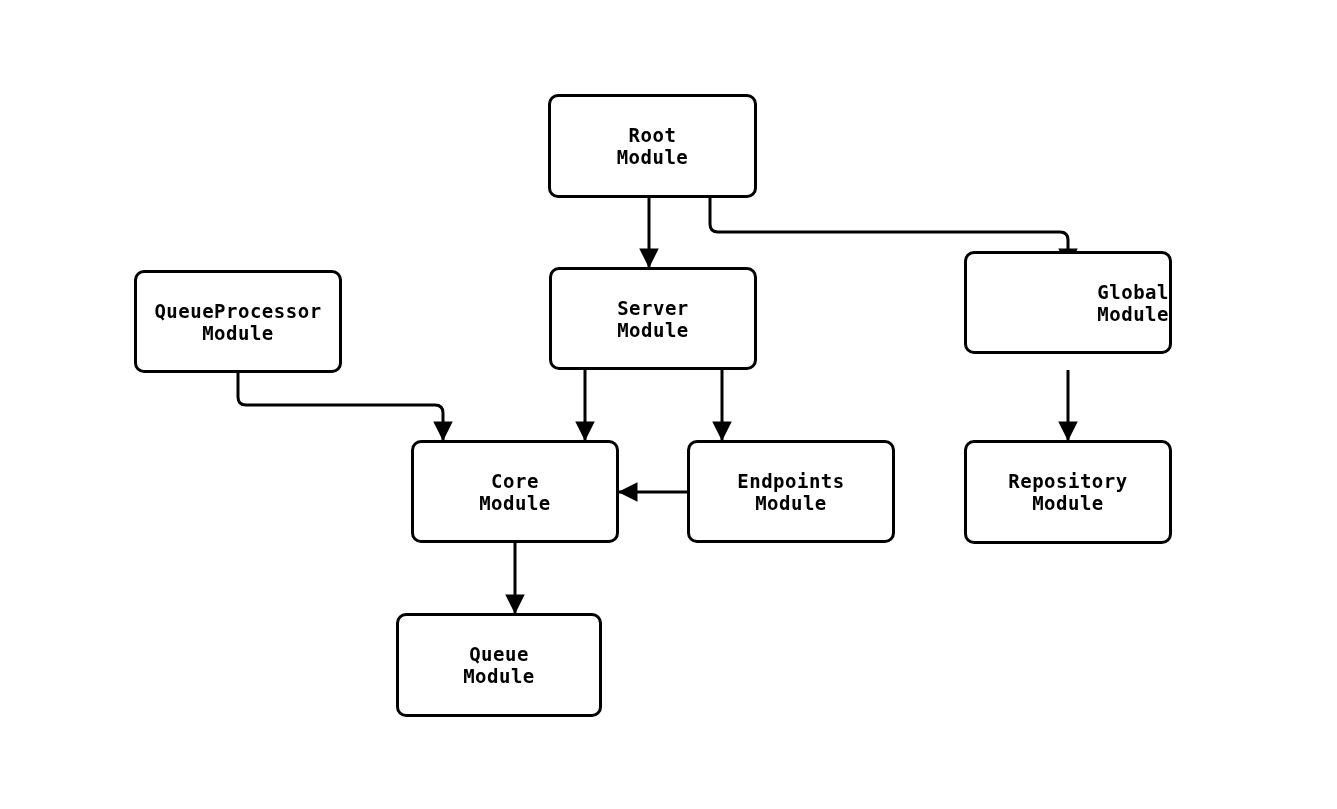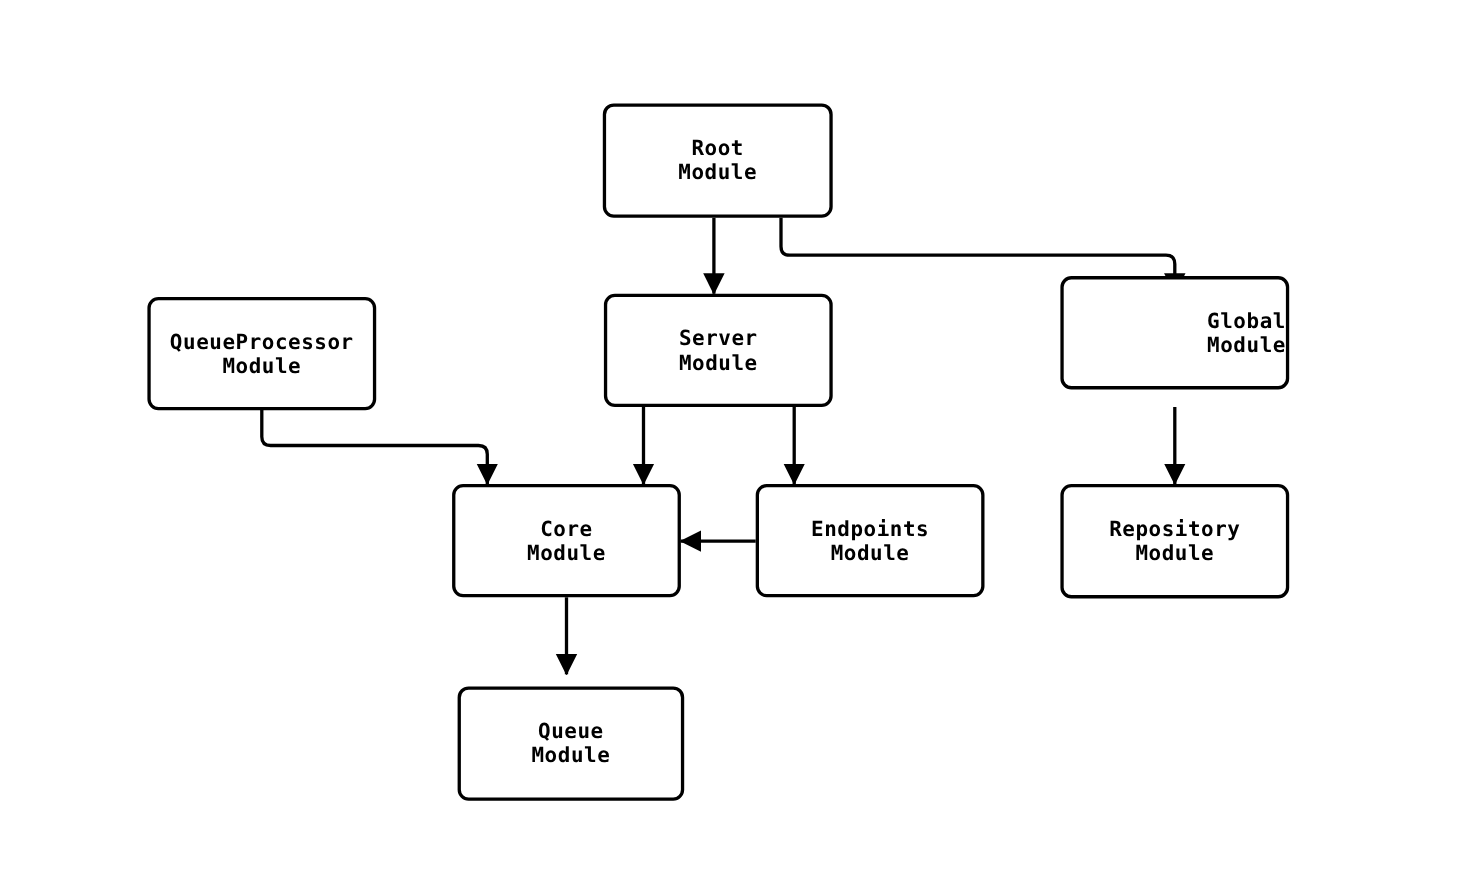--- a/index.html
+++ b/index.html
@@ -93,17 +93,17 @@
 Module</div>
   </div>
     <div class="node" style="left: 687px; top: 440px; width: 208px; height: 103px;">
     <div class="node-label">Endpoints
 Module</div>
   </div>
     <div class="node" style="left: 964px; top: 440px; width: 208px; height: 104px;">
     <div class="node-label">Repository
 Module</div>
   </div>
-    <div class="node" style="left: 416px; top: 613px; width: 206px; height: 104px; margin-top: 11px;">
+    <div class="node" style="left: 396px; top: 613px; width: 206px; height: 104px;">
     <div class="node-label">Queue
 Module</div>
   </div>
   </div>
 
 </body></html>

